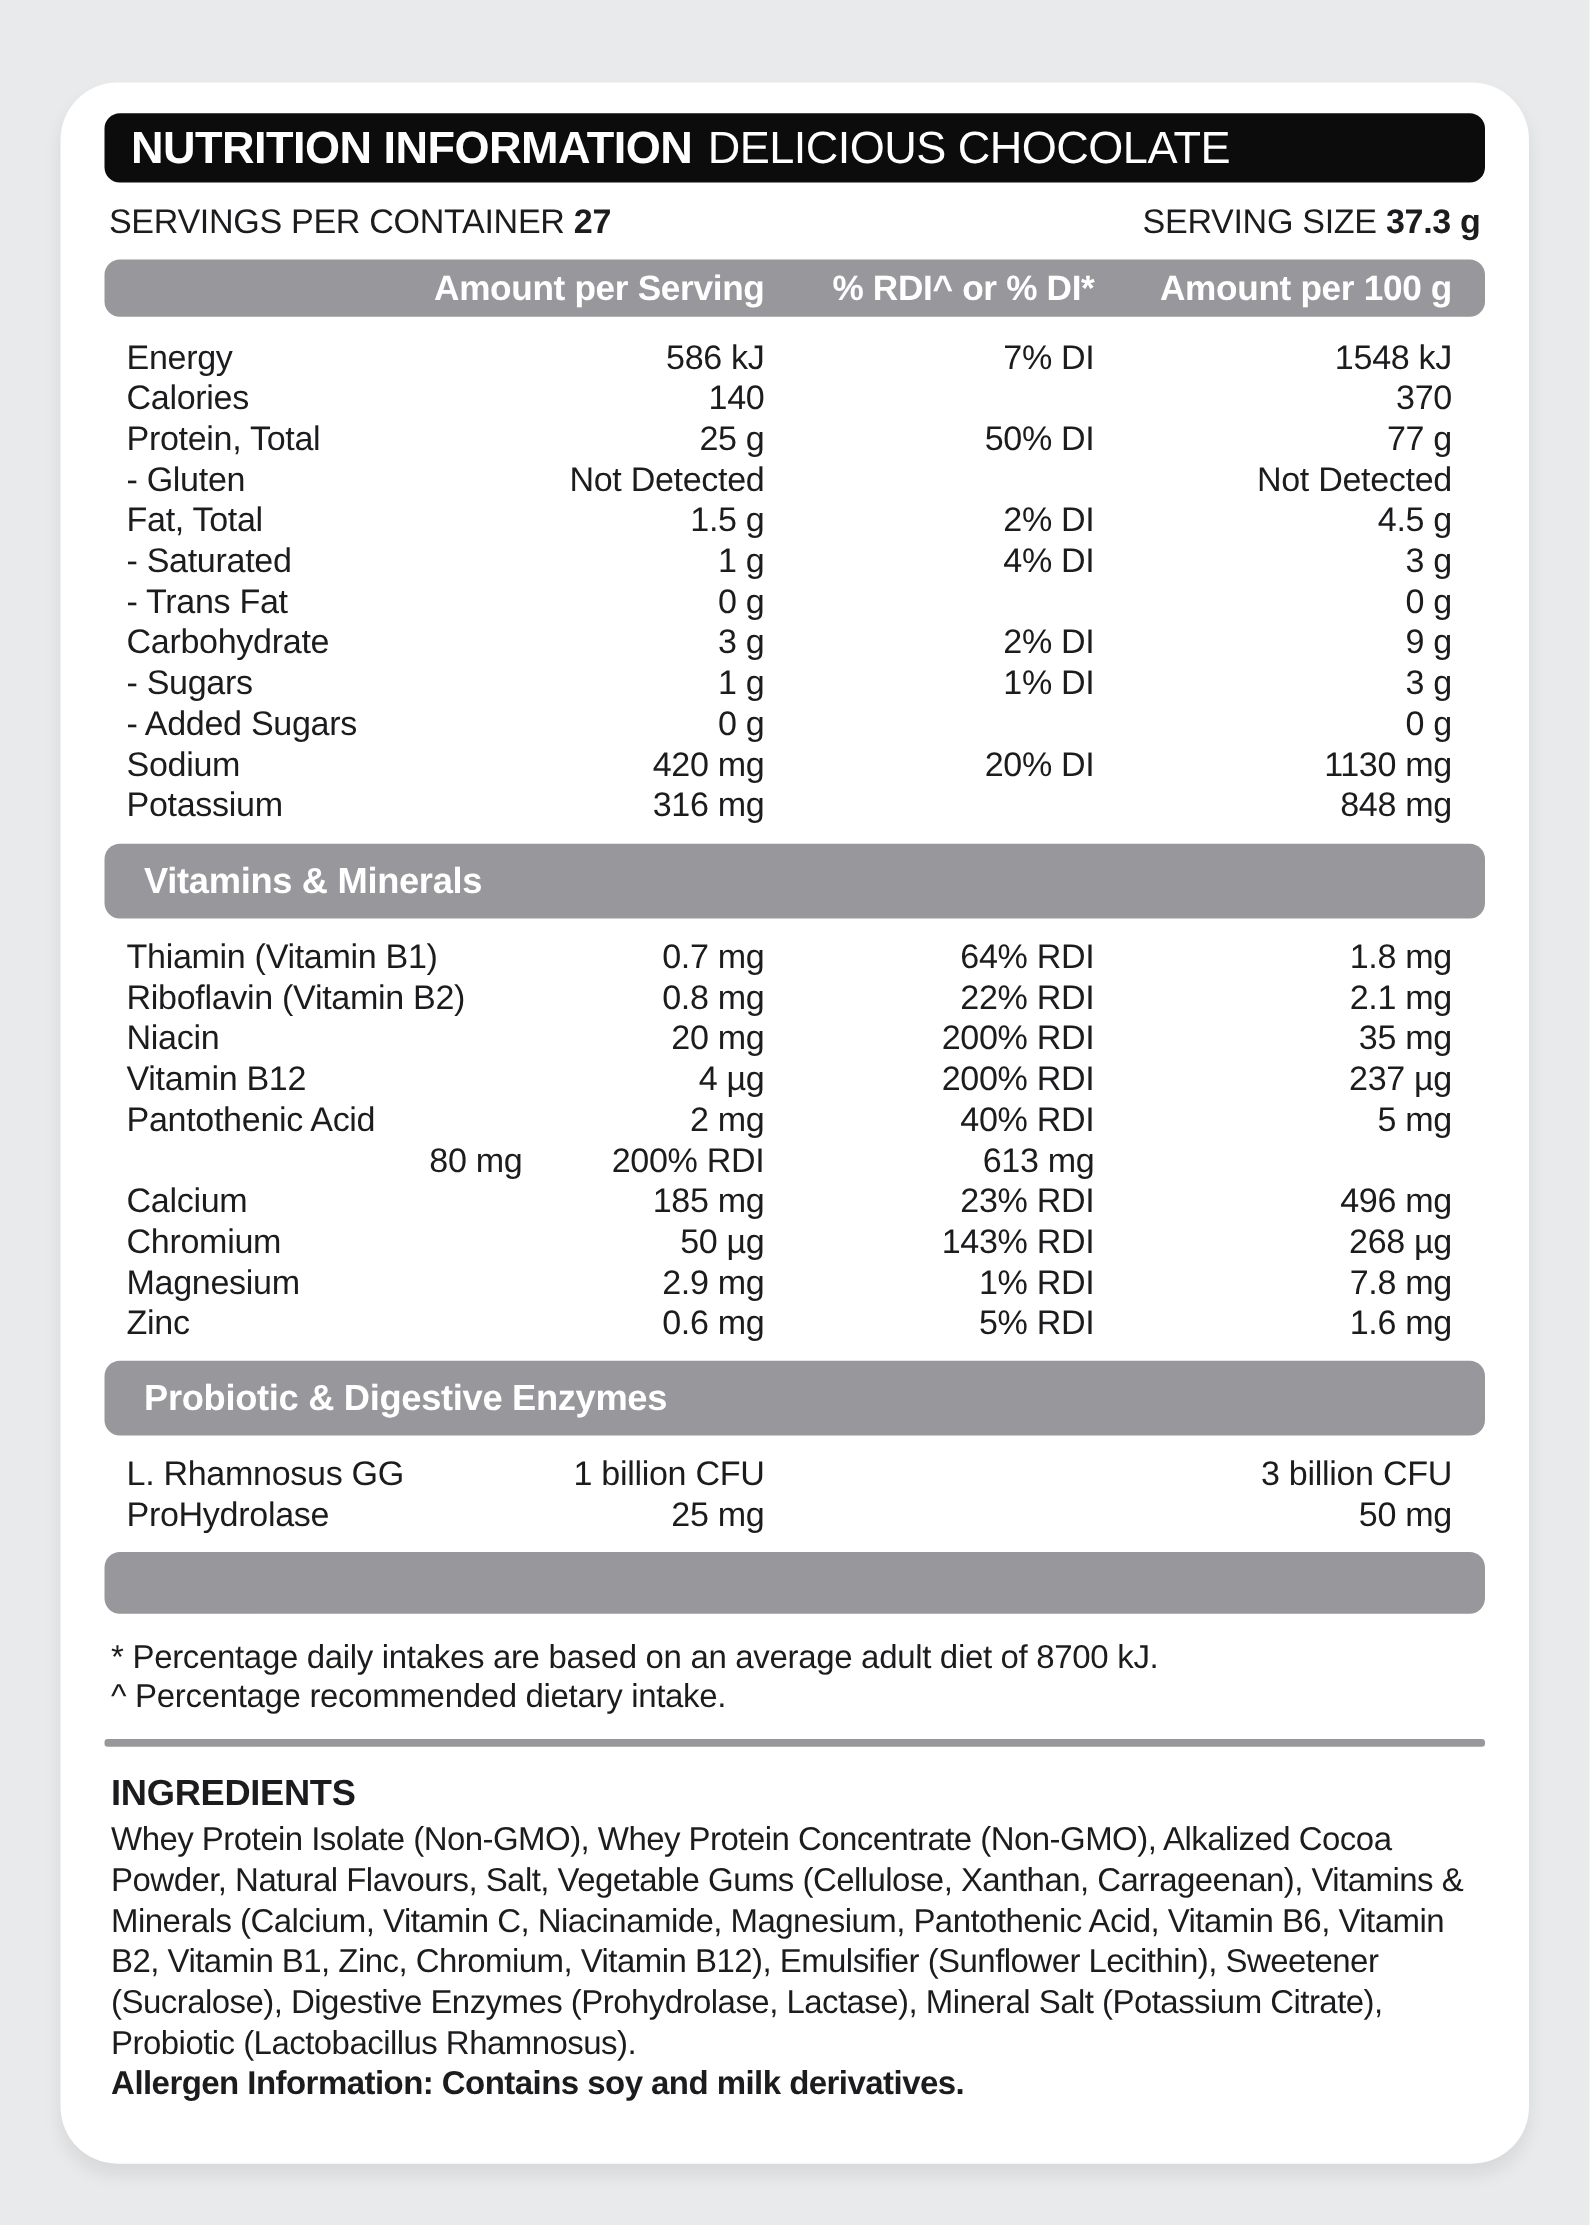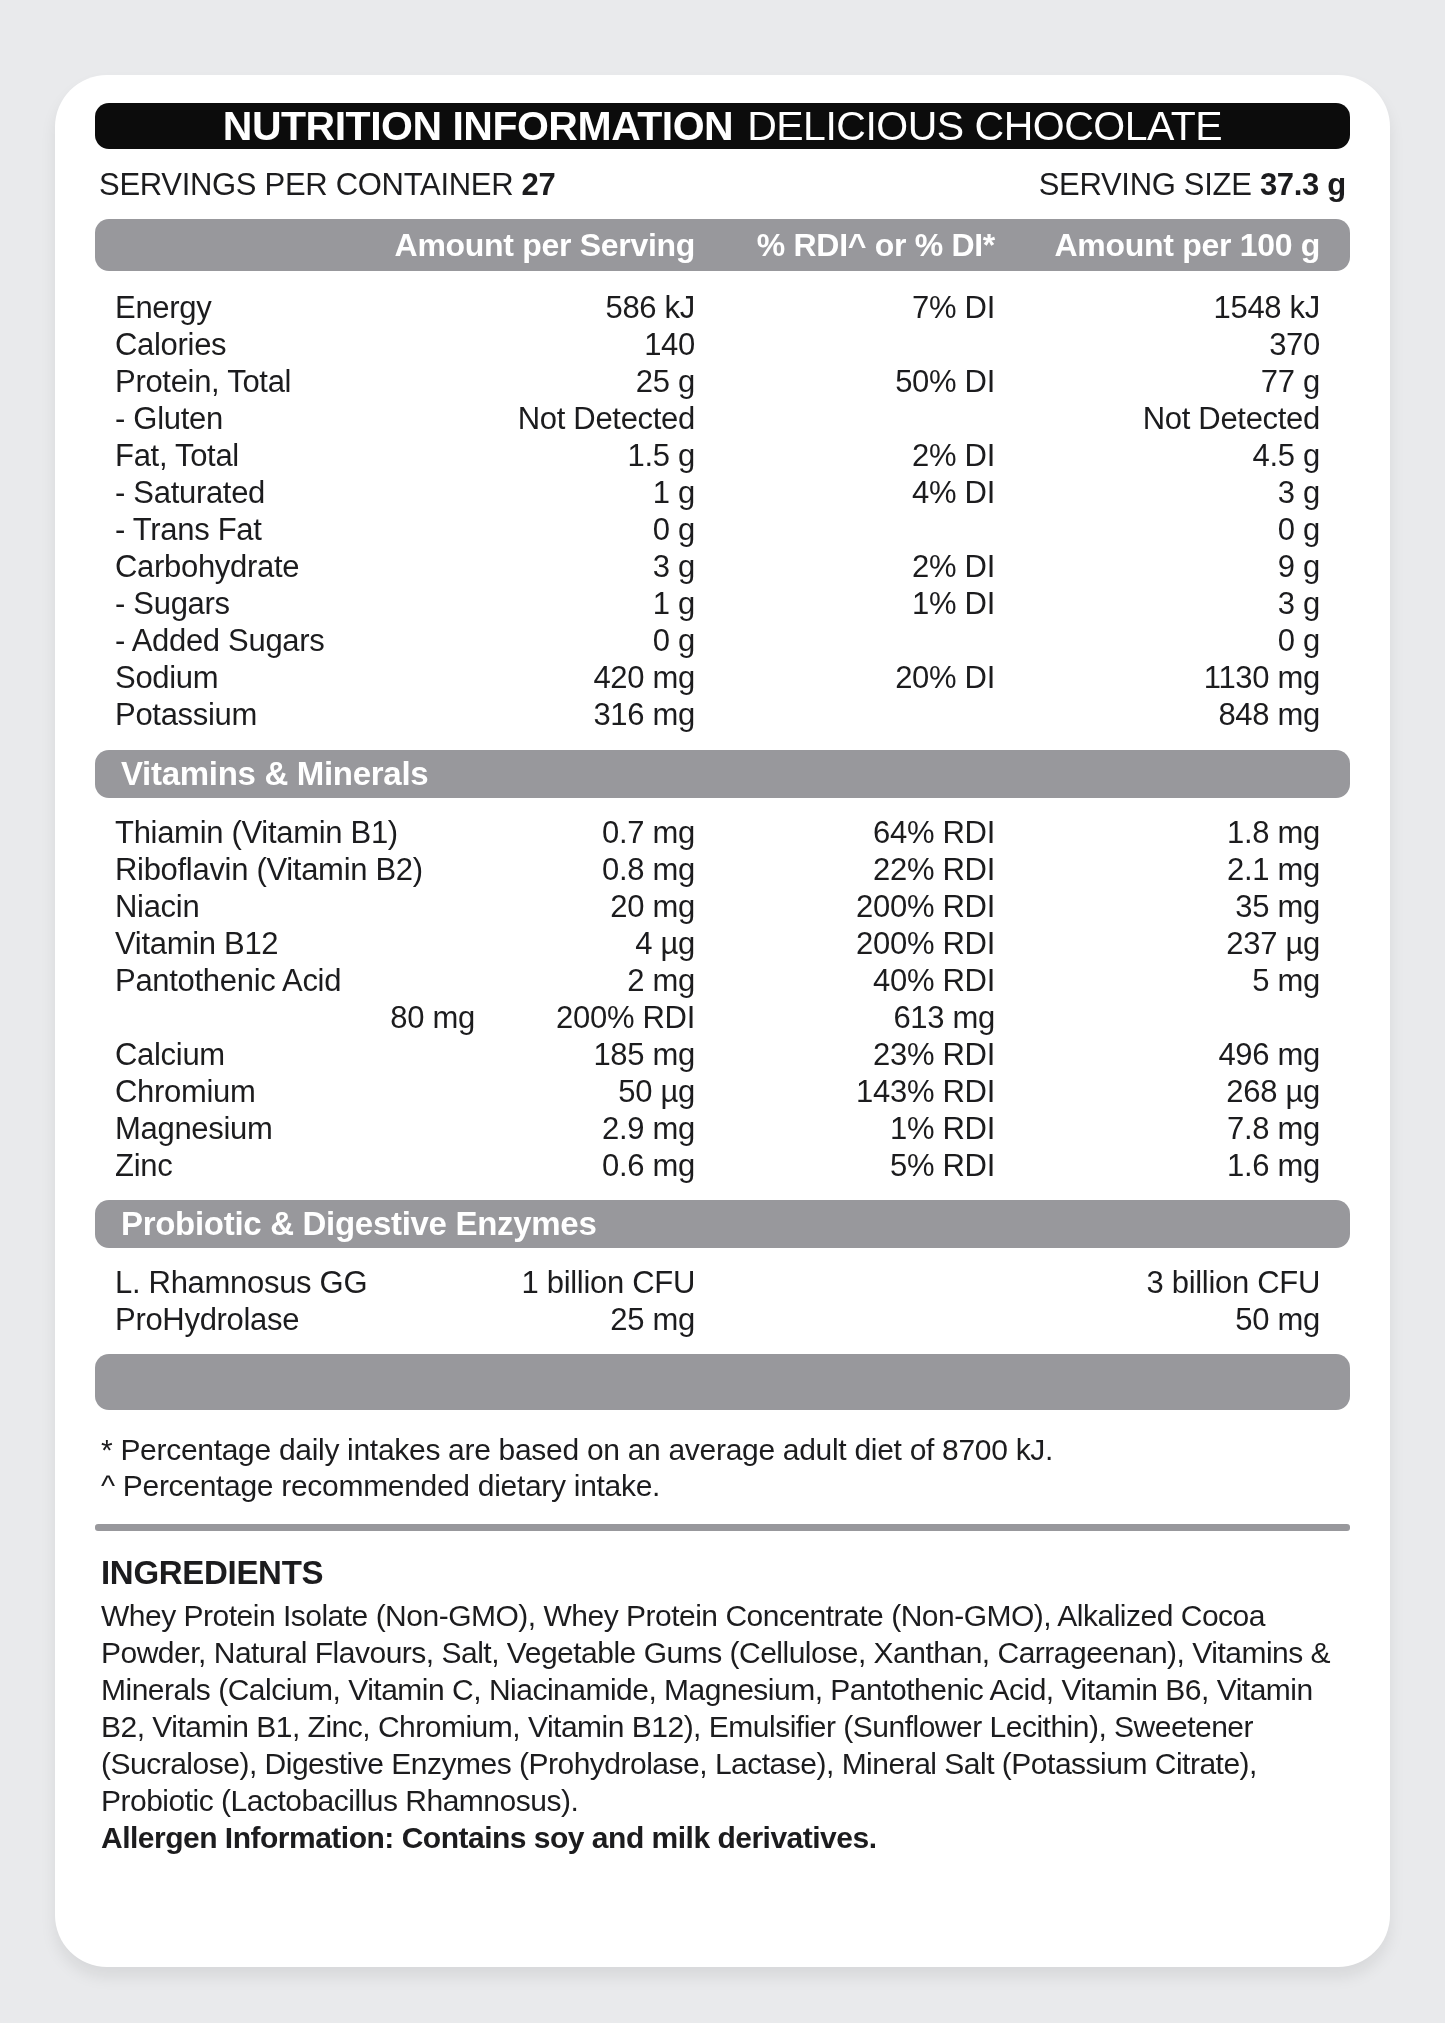--- a/index.html
+++ b/index.html
@@ -21,27 +21,26 @@
   .card{
     width:1335px;height:1892px;
     margin:75px auto 0 auto;
     background:var(--card-bg,#fff);
     border-radius:52px;
     padding:28px 40px 30px 40px;
     box-shadow:0 10px 16px rgba(0,0,0,0.08);
   }
   
   .title-bar{
-    height:46px;border-radius:14px;
+    height:63px;border-radius:14px;
     background:var(--bar-bg,#0c0c0c);
     color:#fff;
     display:flex;align-items:center;gap:14px;
     padding:0 24px;
     white-space:nowrap;
-    justify-content:center;
   }
   .title-bold{font-size:41px;font-weight:700;letter-spacing:-0.5px;}
   .title-flavor{font-size:41px;font-weight:400;letter-spacing:-0.5px;}
   .servings-row{
     margin-top:18px;height:36px;
     display:flex;justify-content:space-between;align-items:baseline;
     font-size:31px;letter-spacing:-0.3px;
     padding:0 4px;
   }
   .servings-row b{font-weight:700;}
@@ -60,23 +59,23 @@
     background:var(--band-bg,#98989c);
     color:var(--band-text,#fff);
   }
   .colhead{
     margin-top:16px;height:52px;
     align-items:center;
   }
   .colhead .ch{font-size:32px;font-weight:700;letter-spacing:-0.3px;text-align:right;}
   .colhead .ch.span2{grid-column:1 / 3;}
   .section-band{
-    margin-top:17px;height:48px;
+    margin-top:17px;height:68px;
     display:flex;align-items:center;
-    padding-left:26px;
+    padding-left:36px;
   }
   .section-band .st{font-size:33px;font-weight:700;letter-spacing:-0.3px;}
   .empty-band{margin-top:16px;height:56px;}
   
   .tbl{margin-top:18px;}
   .tbl .grid{grid-auto-rows:37px;align-items:center;}
   
   .footnotes{margin-top:22px;font-size:30px;line-height:36px;letter-spacing:-0.3px;padding:0 6px;}
   .rule{margin-top:20px;height:7px;background:var(--band-bg,#98989c);border-radius:3px;}
   .ingredients{margin-top:22px;padding:0 6px;}

